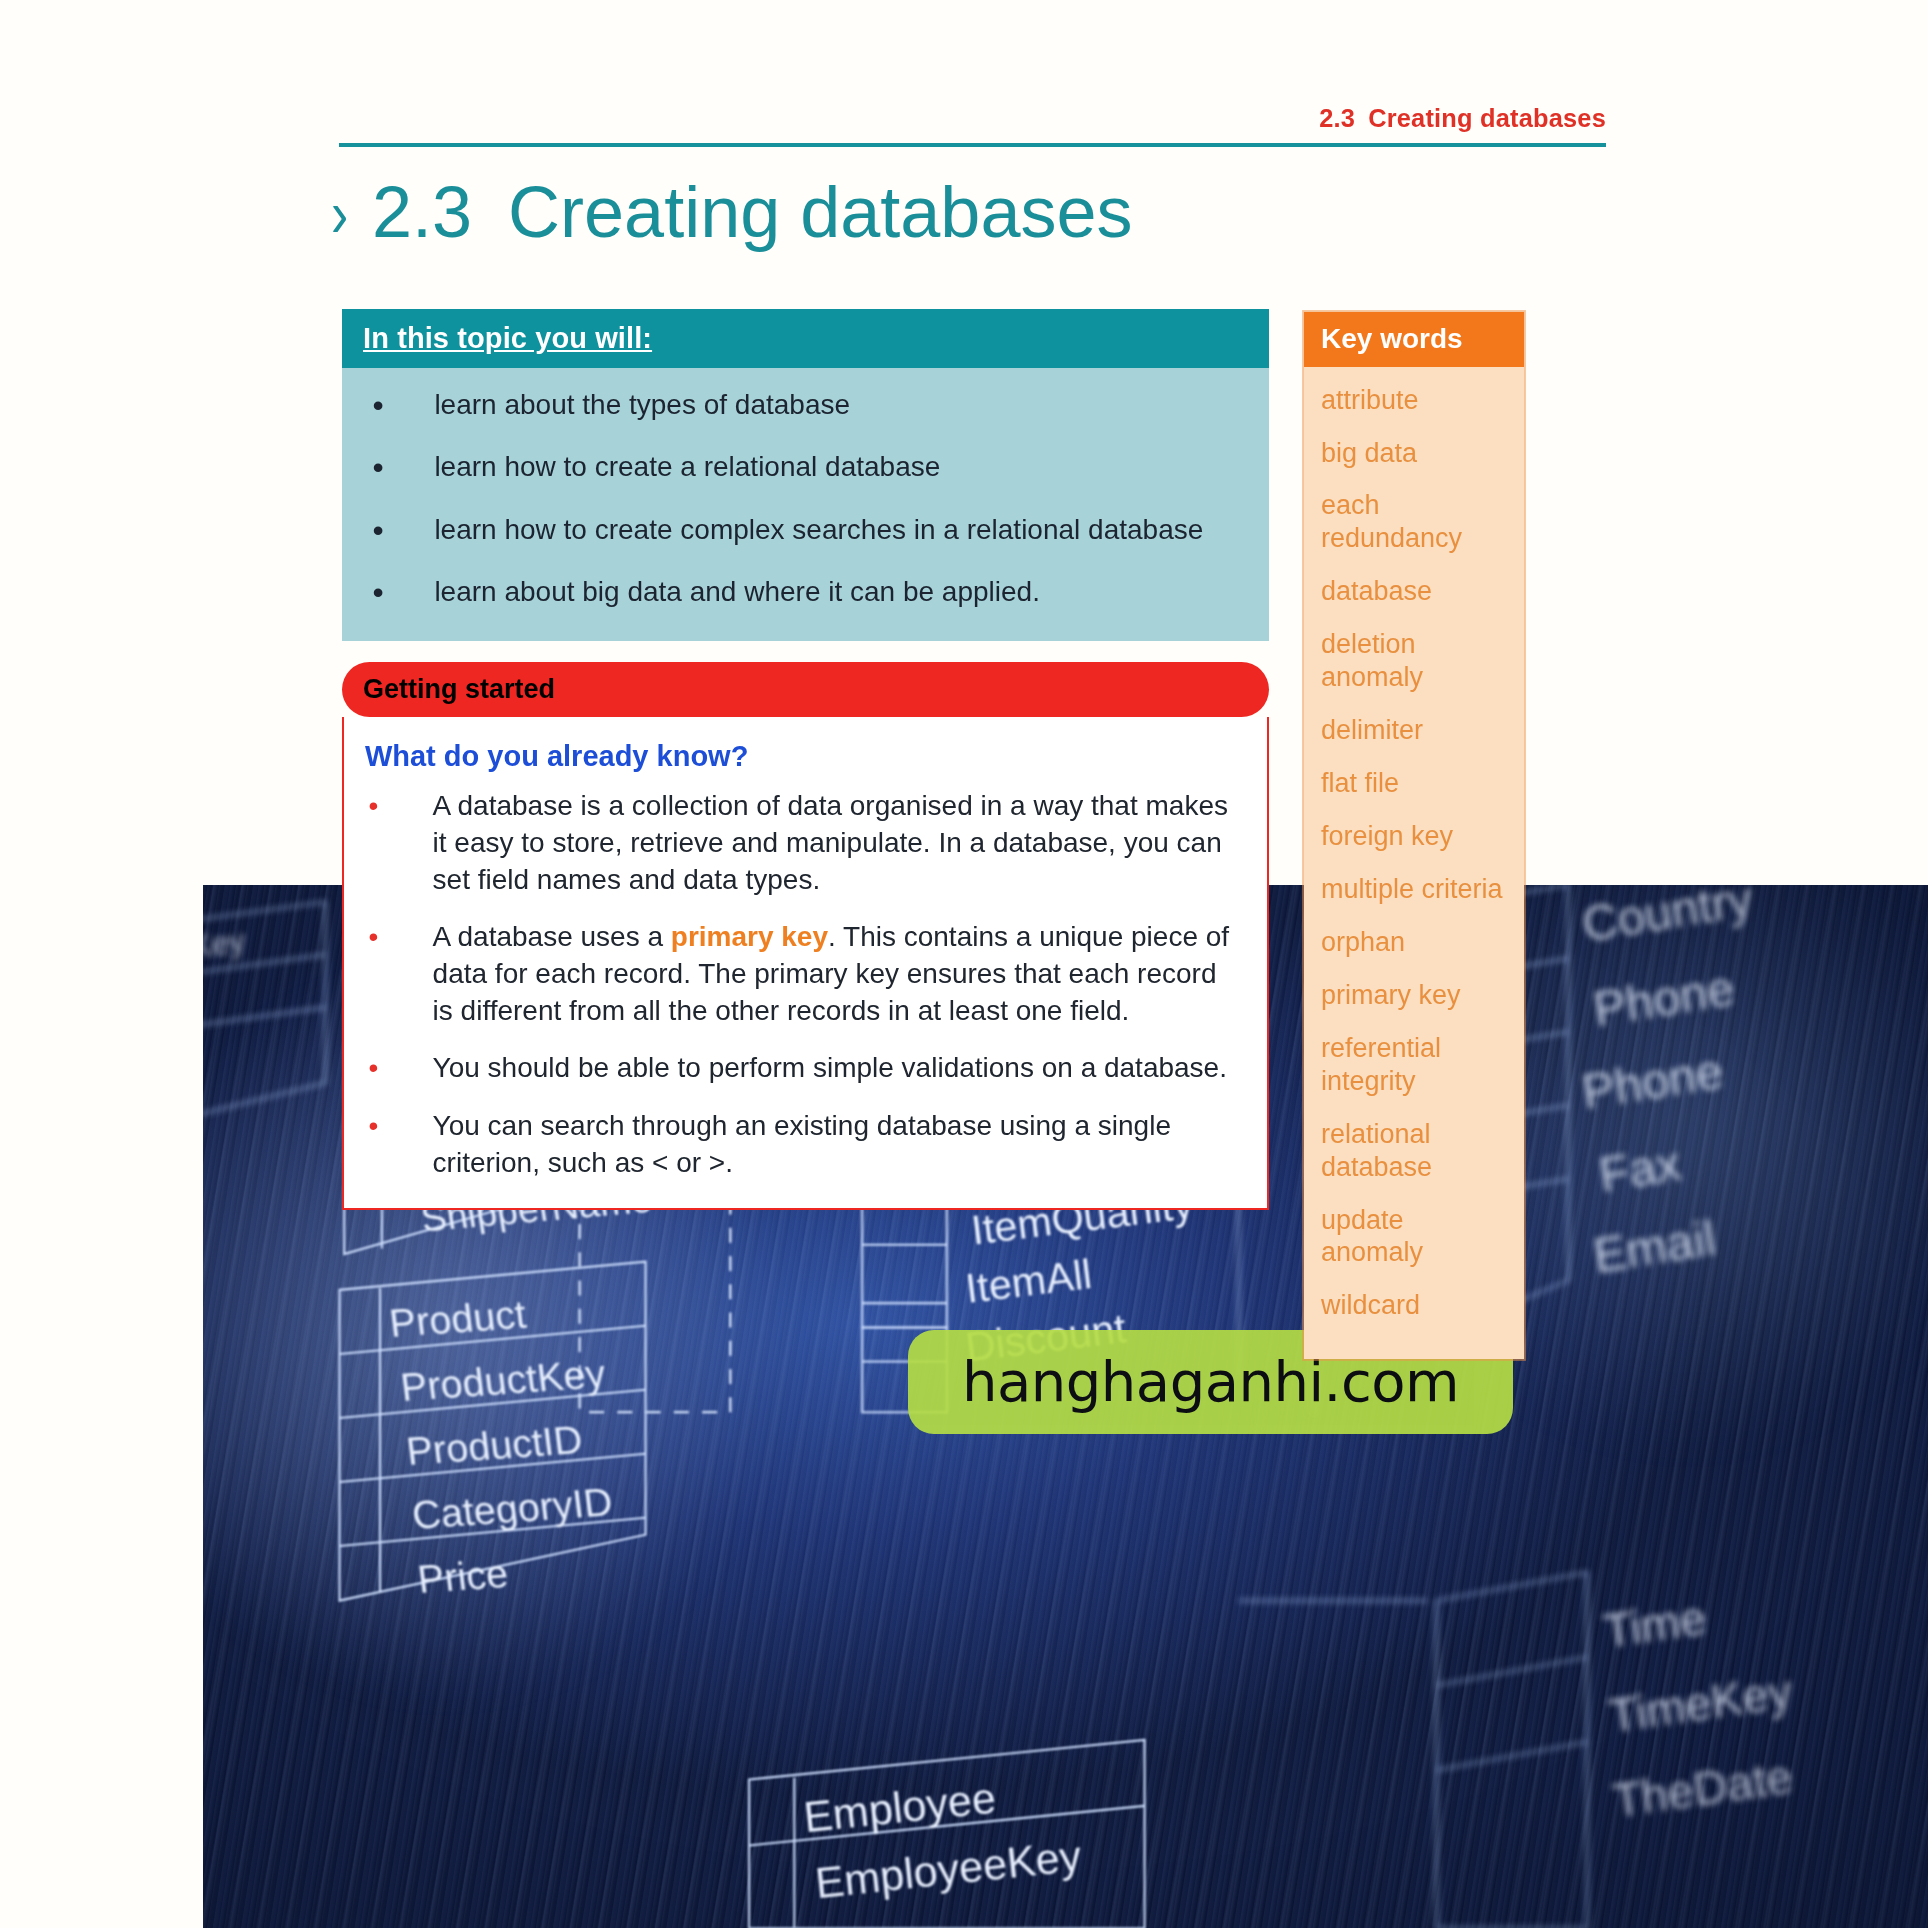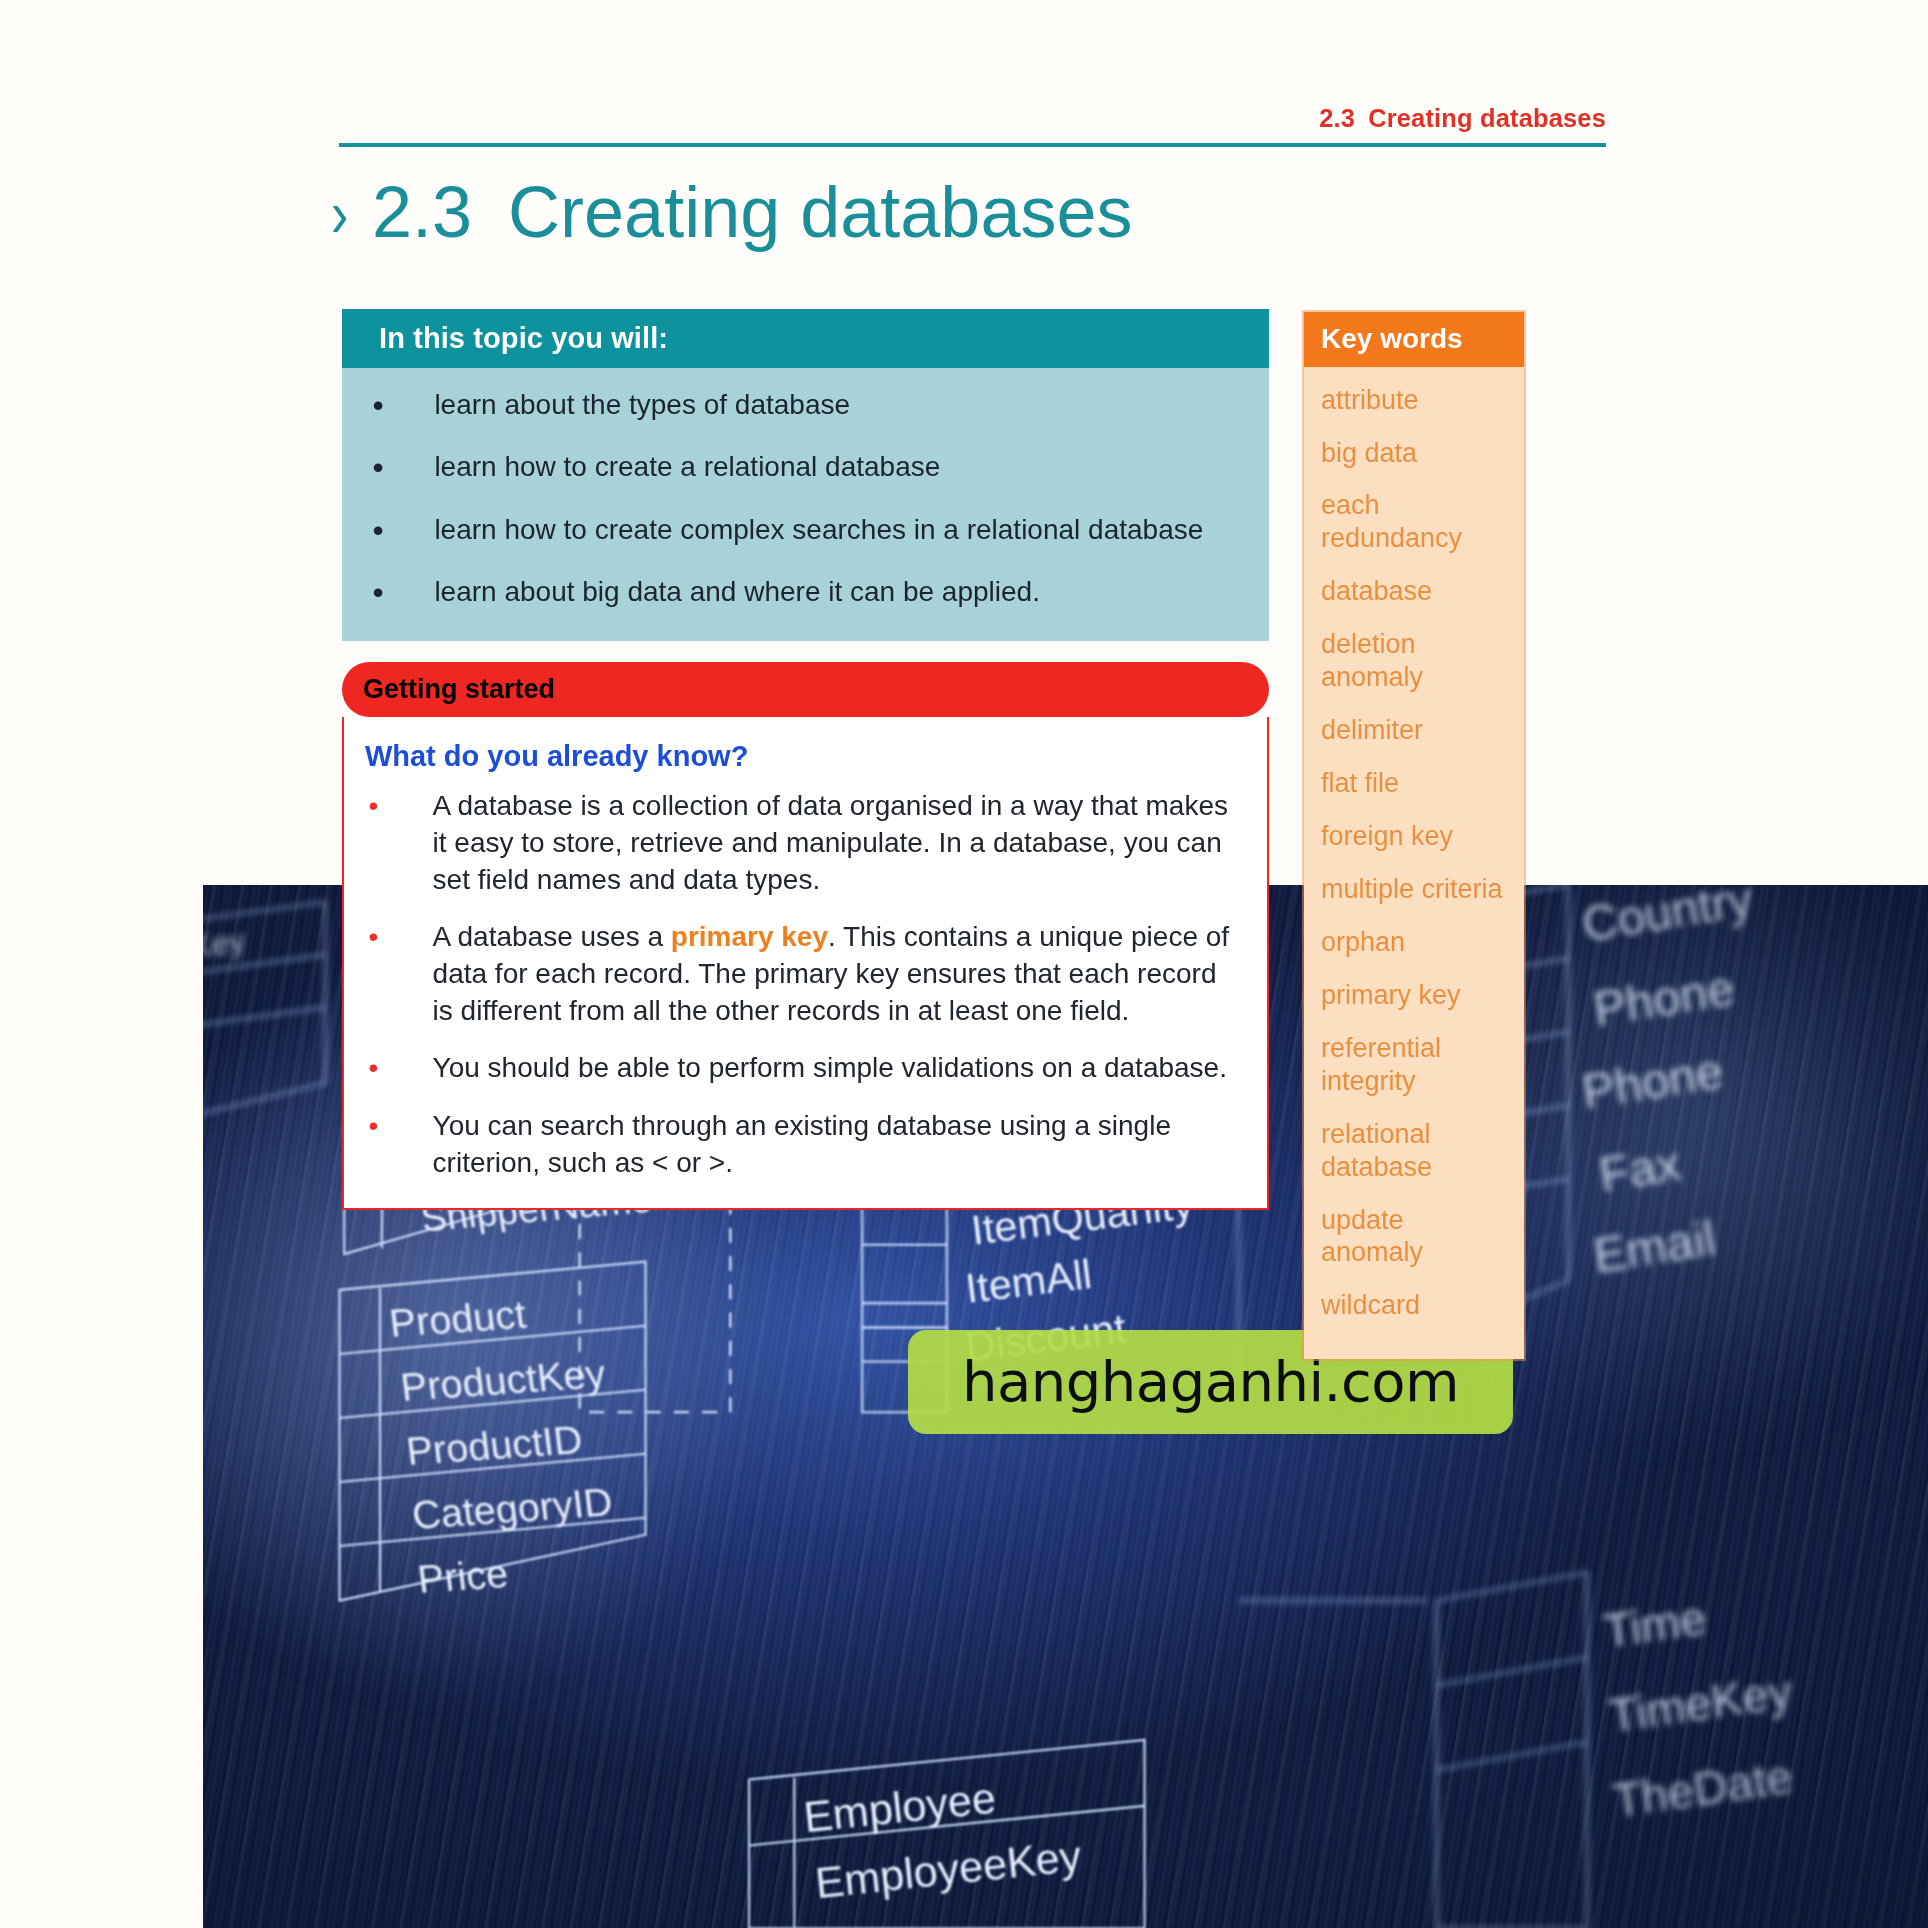--- a/index.html
+++ b/index.html
@@ -65,21 +65,21 @@
   .schema .conn{fill:none;stroke:#dbe8ff;stroke-width:2.2;}
   .schema .dash{fill:none;stroke:#dbe8ff;stroke-width:2.4;stroke-dasharray:16 14;}
   .blur-b{filter:blur(1.1px);}
   .blur-c{filter:blur(3.4px);}
 
   
   .watermark{
     position:absolute;
     left:908px;top:1330px;width:605px;height:104px;
     background:#b5dd45;
-    border-radius:18px;
+    border-radius:26px;
     display:flex;align-items:center;justify-content:center;
     opacity:0.92;
   }
   .watermark span{
     font-family:"DejaVu Sans", sans-serif;
     font-size:56px;
     color:#0a0a0a;
     letter-spacing:-0.5px;
     line-height:1;
   }
@@ -116,22 +116,23 @@
   .title .tnum{margin-right:36px;}
 
   
   .topicbox{
     position:absolute;left:342px;top:309px;width:927px;
   }
   .topicbox .hdr{
     background:#0e929e;
     color:#ffffff;
     font-size:29px;font-weight:bold;
-    padding:13px 0 13px 37px;
+    padding:13px 0 13px 21px;
     letter-spacing:0.1px;
+    text-decoration:underline;
   }
   .topicbox .body{
     background:#a7d2d8;
     padding:19px 28px 26px 21px;
   }
   .topicbox ul{margin:0;padding:0;list-style:none;}
   .topicbox li{
     display:flex;
     color:#1b2430;
     font-size:28px;

